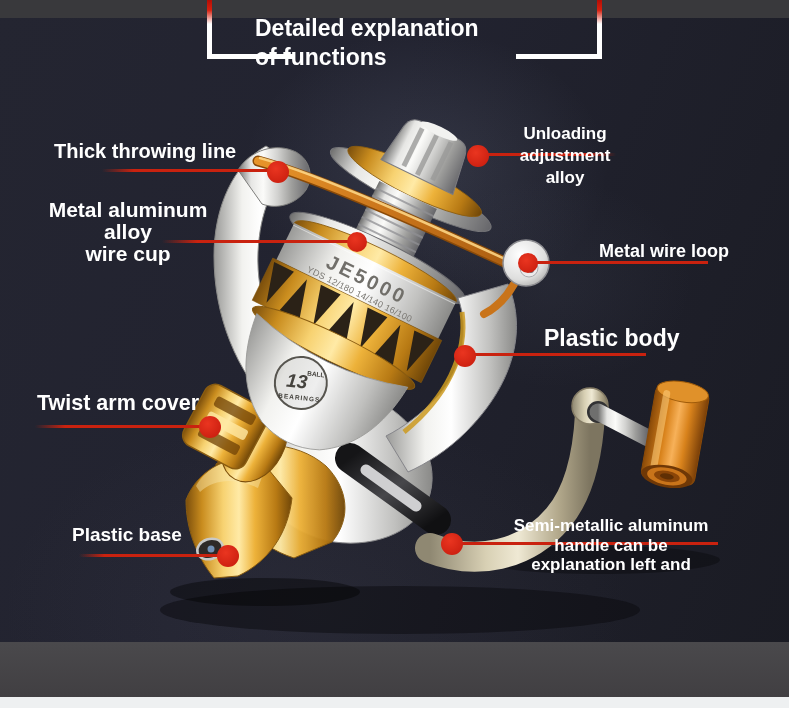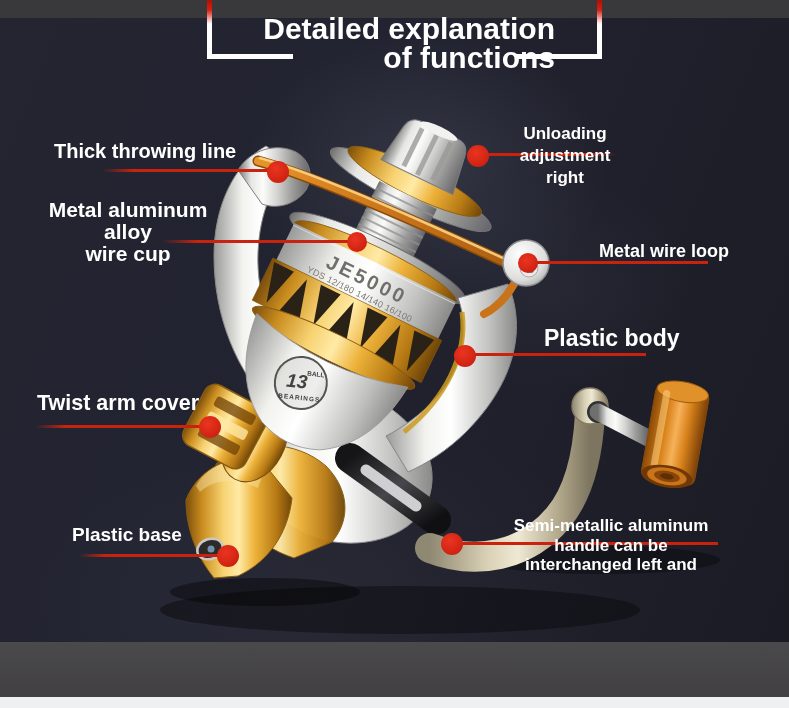--- a/index.html
+++ b/index.html
@@ -11,22 +11,22 @@
       radial-gradient(200px 150px at 70% 40%, rgba(120,130,150,.08), rgba(120,130,150,0) 70%),
       radial-gradient(420px 260px at 40% 86%, rgba(110,110,125,.10), rgba(110,110,125,0) 75%),
       linear-gradient(112deg,#242531 0%,#222330 40%,#1a1b23 100%);
   }
   .top-strip{position:absolute;top:0;left:0;width:789px;height:18px;background:#39393c;z-index:2;}
   .floor-strip{position:absolute;top:642px;left:0;width:789px;height:55px;background:linear-gradient(180deg,#4a494c,#413f42);z-index:0;}
   .bottom-strip{position:absolute;top:697px;left:0;width:789px;height:11px;background:#eef0f1;z-index:2;}
 
   .reel-svg{position:absolute;left:0;top:0;z-index:1;}
 
-  .title-wrap{position:absolute;left:255px;top:14px;width:300px;text-align:right;color:#fff;
-    font-weight:bold;font-size:30px;line-height:29px;z-index:4;}
+  .title-wrap{position:absolute;left:255px;top:14px;width:300px;text-align:left;color:#fff;
+    font-weight:bold;font-size:23px;line-height:29px;z-index:4;}
   .bracket-v{position:absolute;top:0;width:5px;height:59px;z-index:3;
     background:linear-gradient(180deg,#b30e05 0px,#d7200f 10px,#ffffff 24px,#ffffff 100%);}
   .bv-left{left:207px}.bv-right{left:597px}
   .bracket-h{position:absolute;top:54px;height:5px;background:#fff;z-index:3;}
   .bh-left{left:207px;width:86px}.bh-right{left:516px;width:86px}
 
   .lbl{position:absolute;color:#fff;font-weight:bold;z-index:5;white-space:nowrap;}
   .lbl-c{position:absolute;color:#fff;font-weight:bold;z-index:5;text-align:center;}
   .red-line{position:absolute;height:3px;background:#c9220f;z-index:3;}
   .red-line.taper-l{background:linear-gradient(90deg,rgba(201,34,15,0),#c9220f 18%);}
@@ -273,21 +273,21 @@
     <div>Metal aluminum alloy</div>
     <div>wire cup</div>
   </div>
   <div class="red-line taper-l c2-line"></div>
   <div class="red-dot c2-dot"></div>
 
   <div class="red-line taper-r c3-line"></div>
   <div class="red-dot c3-dot"></div>
   <div class="lbl-c c3-wrap">
     <div>Unloading adjustment</div>
-    <div>right</div>
+    <div>alloy</div>
   </div>
 
   <div class="red-line c4-line"></div>
   <div class="red-dot c4-dot"></div>
   <div class="lbl c4-lbl">Metal wire loop</div>
 
   <div class="red-line c5-line"></div>
   <div class="red-dot c5-dot"></div>
   <div class="lbl c5-lbl">Plastic body</div>
 
@@ -297,16 +297,16 @@
 
   <div class="lbl c7-lbl">Plastic base</div>
   <div class="red-line taper-l c7-line"></div>
   <div class="red-dot c7-dot"></div>
 
   <div class="red-line c8-line"></div>
   <div class="red-dot c8-dot"></div>
   <div class="lbl-c c8-wrap">
     <div>Semi-metallic aluminum</div>
     <div>handle can be</div>
-    <div>interchanged left and</div>
+    <div>explanation left and</div>
   </div>
 
 </div>
 
 </body></html>

